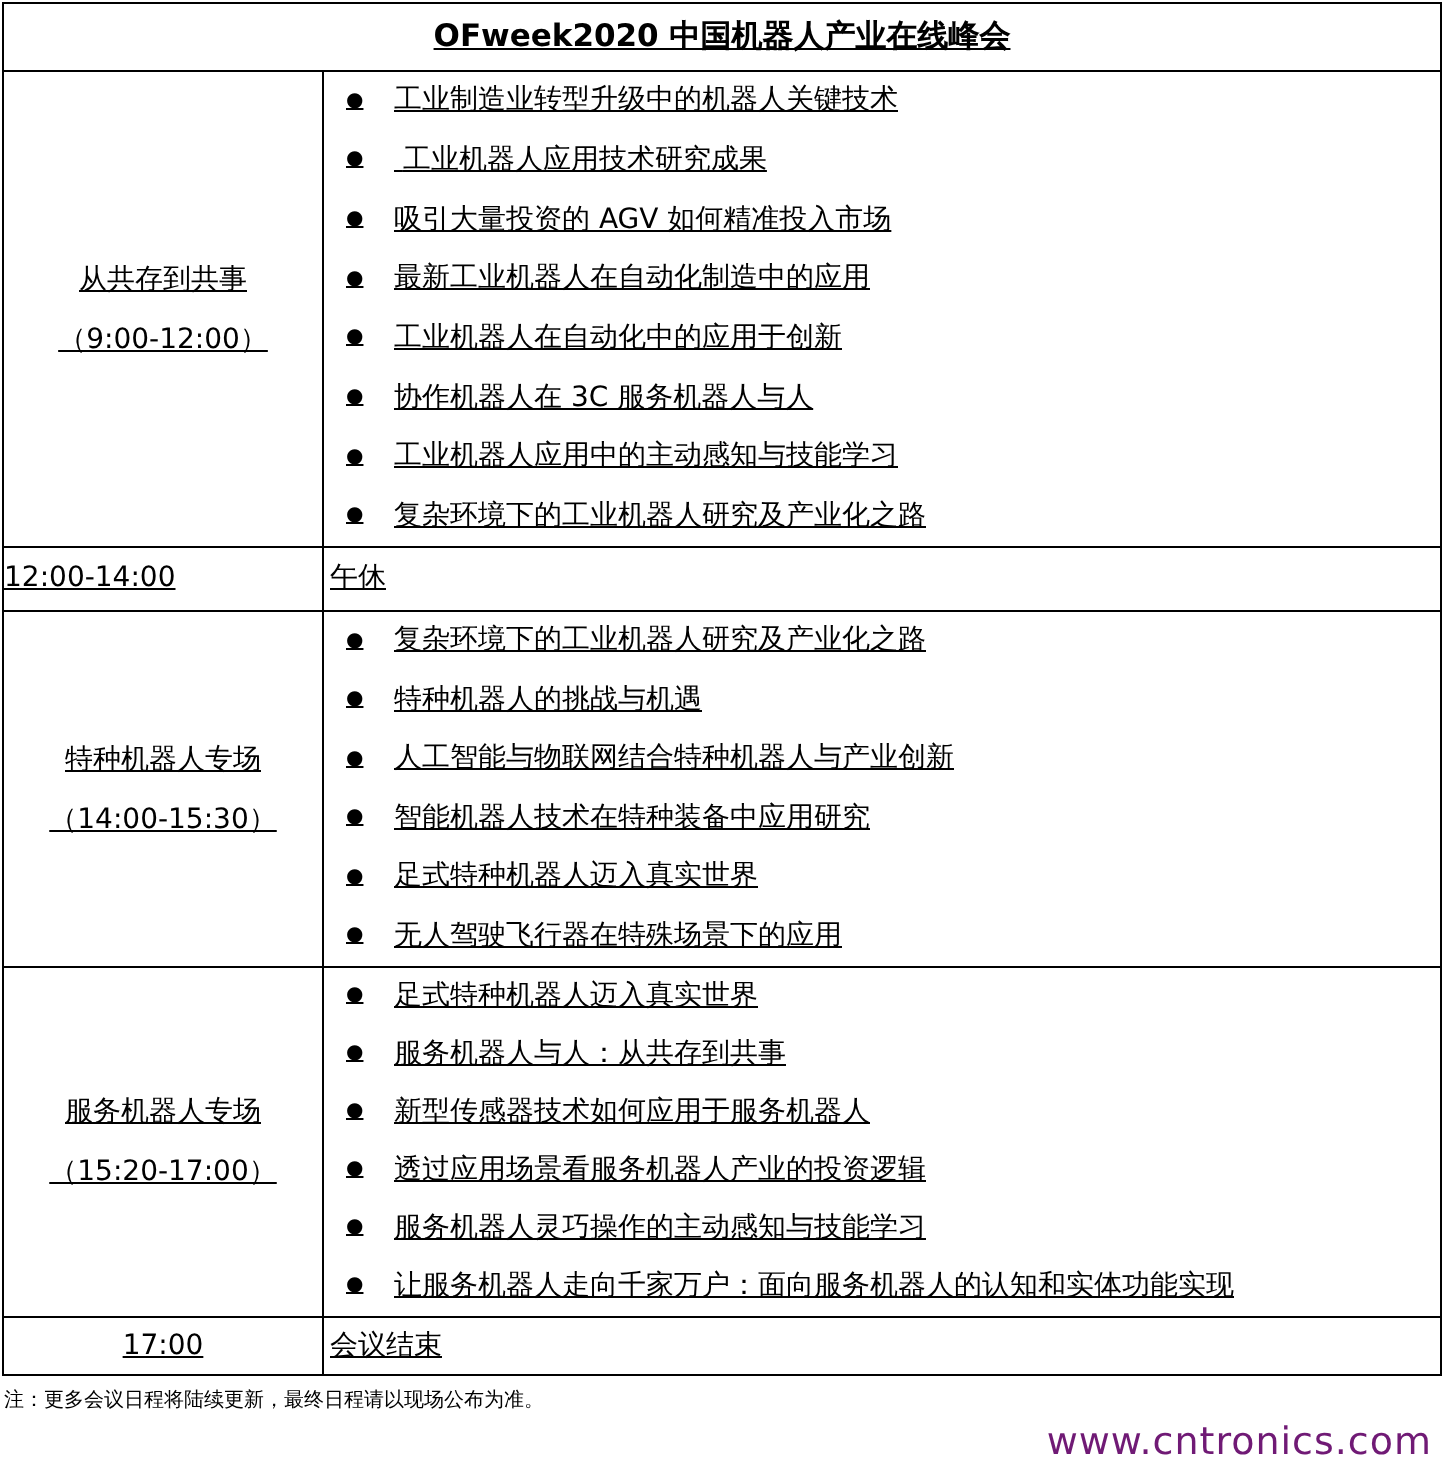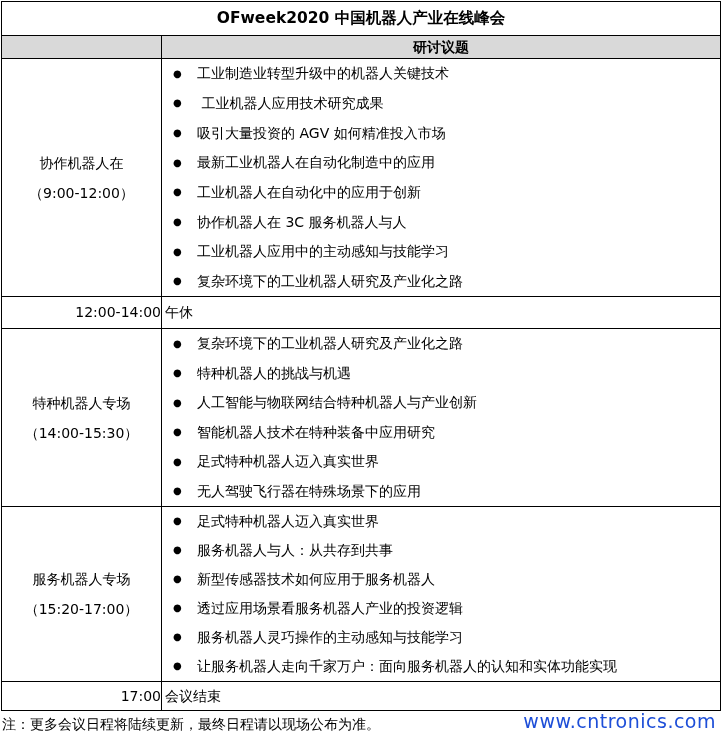--- a/index.html
+++ b/index.html
@@ -8,66 +8,62 @@
     font-family: "DejaVu Sans", "Liberation Sans", sans-serif;
     color: #000; position: relative; overflow: hidden;
   }
   .page { position: absolute; left: 0; top: 0; width: 721px; height: 737px; }
   table.agenda {
     border-collapse: collapse; table-layout: fixed;
     width: 719px; margin-left: 1px; margin-top: 1px;
   }
   col.c-left { width: 160px; }
   col.c-right { width: 559px; }
-  td { border: 1px solid #000; padding: 0; font-size: 14px; line-height: 1.2; vertical-align: middle; }
+  td { border: 1px solid #000; padding: 0; font-size: 14px; line-height: 1.2; vertical-align: middle; text-decoration: underline; }
   td.title-cell { height: 33px; text-align: center; font-weight: bold; font-size: 15.5px; }
   td.hdr-cell { height: 22px; background: #d9d9d9; }
   td.topics-hdr { text-align: center; font-weight: bold; font-size: 14px; }
   td.session-cell { text-align: center; }
   .session-name, .session-time { line-height: 30px; }
   .list { display: flex; flex-direction: column; justify-content: space-around; padding-left: 9px; }
   .list-s1 { height: 237px; }
   .list-s2 { height: 177px; }
   .list-s3 { height: 174px; }
   .item { display: flex; align-items: center; }
   .bullet { font-size: 10px; width: 24px; flex: 0 0 24px; padding-left: 2px; }
   .txt { white-space: pre-wrap; }
-  td.break-time { height: 31px; text-align: right; }
-  td.end-time { height: 28px; text-align: right; }
+  td.break-time { height: 31px; text-align: left; }
+  td.end-time { height: 28px; text-align: center; }
   td.break-label-cell { padding-left: 3px; margin-top: 12px; }
-  .note { font-size: 14px; padding: 5px 0 0 2px; }
+  .note { font-size: 10px; padding: 5px 0 0 2px; }
   .watermark {
     position: absolute; right: 5px; bottom: 5px;
-    font-size: 19px; color: #1d4ed8; letter-spacing: 0.5px;
+    font-size: 19px; color: #701a75; letter-spacing: 0.5px;
     font-family: "DejaVu Sans", sans-serif;
   }
 </style>
 </head>
 <body>
 
 <div class="page">
   <table class="agenda">
     <colgroup>
         <col class="c-left">
         <col class="c-right">
       </colgroup>
 
     <tbody>
         <tr>
       <td colspan="2" class="title-cell">OFweek2020 中国机器人产业在线峰会</td>
     </tr>
 
-    <tr>
-      <td class="hdr-cell"></td>
-      <td class="hdr-cell topics-hdr">研讨议题</td>
-    </tr>
 
     <tr>
       <td class="session-cell">
-        <div class="session-name">协作机器人在</div>
+        <div class="session-name">从共存到共事</div>
         <div class="session-time">（9:00-12:00）</div>
       </td>
       <td>
         <div class="list list-s1">
           <div class="item">
                 <span class="bullet">●</span>
                 <span class="txt">工业制造业转型升级中的机器人关键技术</span>
               </div>
           <div class="item">
                 <span class="bullet">●</span>

